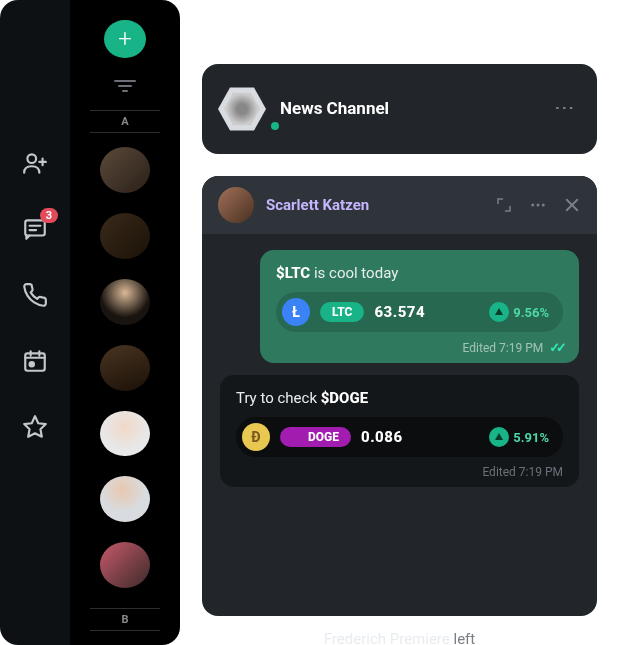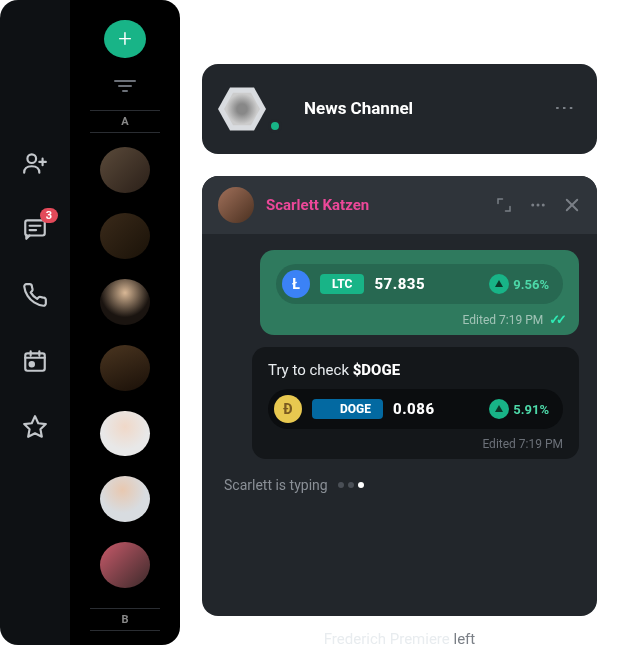--- a/index.html
+++ b/index.html
@@ -102,21 +102,20 @@
   background: #22262b;
   border-radius: 16px;
 }
 .news-card {
   top: 64px;
   width: 395px;
   height: 90px;
   display: flex;
   align-items: center;
   padding: 0 20px 0 16px;
-  gap: 24px;
 }
 .hex {
   width: 48px; height: 48px;
   background: #d9dce0;
   clip-path: polygon(25% 5%, 75% 5%, 100% 50%, 75% 95%, 25% 95%, 0 50%);
   margin-right: 14px;
   position: relative;
   flex-shrink: 0;
 }
 .hex-inner {
@@ -158,31 +157,30 @@
   height: 58px;
   display: flex;
   align-items: center;
   padding: 0 16px;
 }
 .chat-avatar {
   width: 36px; height: 36px; border-radius: 50%;
   background: linear-gradient(135deg,#a0705a,#4a3020);
   margin-right: 12px;
 }
-.chat-name { color: #ec4899; font-size: 15px; font-weight: 700; flex: 1; }
+.chat-name { color: #c4b5fd; font-size: 15px; font-weight: 700; flex: 1; }
 .header-action { color: #7a7f86; margin-left: 16px; cursor: pointer; }
 .header-action svg { width: 18px; height: 18px; display:block; }
 
 .chat-body { padding: 16px 18px 0; flex: 1; }
 
 .bubble {
   border-radius: 14px;
   padding: 14px 16px 8px;
   margin-bottom: 12px;
-  margin-left: 32px;
 }
 .bubble-green { background: #2f7a5e; margin-left: 40px; }
 .bubble-dark { background: #14171a; }
 
 .bubble-text { color: #e8ecef; font-size: 15px; margin-bottom: 10px; }
 .bubble-green .bubble-text .ticker { font-weight: 800; color: #fff; }
 .bubble-dark .bubble-text .ticker { font-weight: 800; color: #fff; }
 
 .crypto-row {
   background: #276851;
@@ -197,27 +195,27 @@
 
 .coin-icon {
   width: 28px; height: 28px; border-radius: 50%;
   display: flex; align-items: center; justify-content: center;
   font-size: 14px; font-weight: 800; color: #fff;
 }
 .ltc-icon { background: #3b82f6; }
 .doge-icon { background: #e8c850; color: #7a5a20; }
 
 .coin-pill {
-  border-radius: 4px;
+  border-radius: 10px;
   padding: 3px 12px;
   font-size: 12px;
   font-weight: 800;
 }
 .ltc-pill { background: #18b487; color: #fff; }
-.doge-pill { background: #0369a1; color: #fff; padding-left: 28px; }
+.doge-pill { background: #a21caf; color: #fff; padding-left: 28px; }
 
 .price { color: #fff; font-size: 15px; font-weight: 800; letter-spacing: 0.5px; }
 .trend {
   display: flex; align-items: center; gap: 4px;
   font-size: 13px; font-weight: 700;
   color: #4dd8a8;
   margin-left: auto;
 }
 .trend-arrow {
   width: 20px; height: 20px; border-radius: 50%;
@@ -351,24 +349,27 @@
       <svg viewBox="0 0 24 24" fill="none" stroke="currentColor" stroke-width="2.5" stroke-linecap="round">
           <line x1="5" y1="5" x2="19" y2="19"></line>
           <line x1="19" y1="5" x2="5" y2="19"></line>
         </svg>
     </div>
   </div>
 
   <div class="chat-body">
 
     <div class="bubble bubble-green">
+      <div class="bubble-text">
+        <span class="ticker">$LTC</span><span> is cool today</span>
+      </div>
       <div class="crypto-row">
         <div class="coin-icon ltc-icon">Ł</div>
         <div class="coin-pill ltc-pill">LTC</div>
-        <div class="price">57.835</div>
+        <div class="price">63.574</div>
         <div class="trend">
           <div class="trend-arrow">
             <svg viewBox="0 0 10 10" fill="currentColor">
                 <polygon points="5,1 9,8 1,8"></polygon>
               </svg>
           </div>
           <span>9.56%</span>
         </div>
       </div>
       <div class="bubble-meta">
@@ -392,27 +393,19 @@
               </svg>
           </div>
           <span>5.91%</span>
         </div>
       </div>
       <div class="bubble-meta">
         <span>Edited 7:19 PM</span>
       </div>
     </div>
 
-    <div class="typing">
-      <span>Scarlett is typing</span>
-      <div class="typing-dots">
-        <span></span>
-          <span></span>
-          <span></span>
-      </div>
-    </div>
 
   </div>
 </div>
 
 <div class="footer-text">
   <span>Frederich Premiere</span><span class="faded"> left</span>
 </div>
 
 </body></html>

